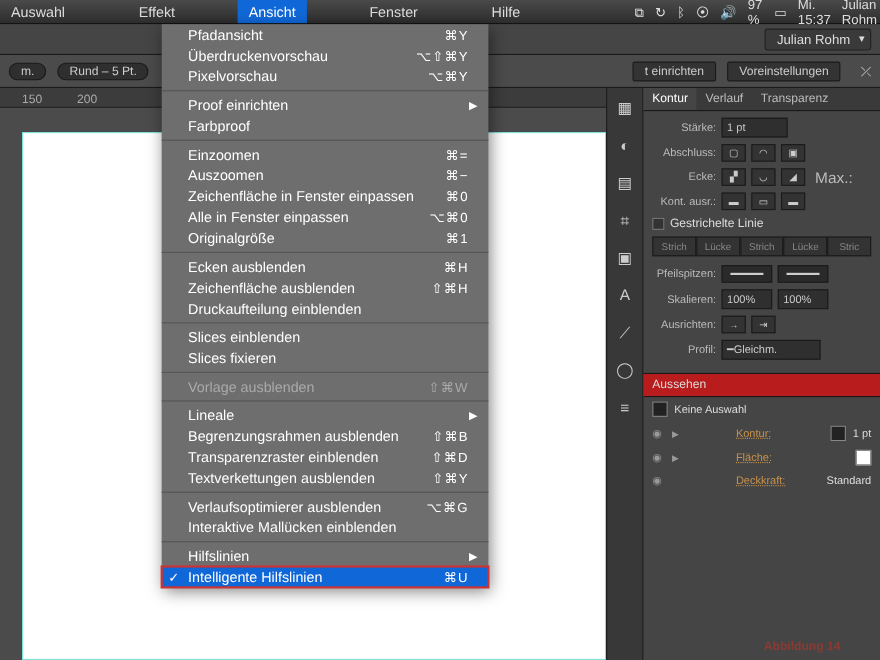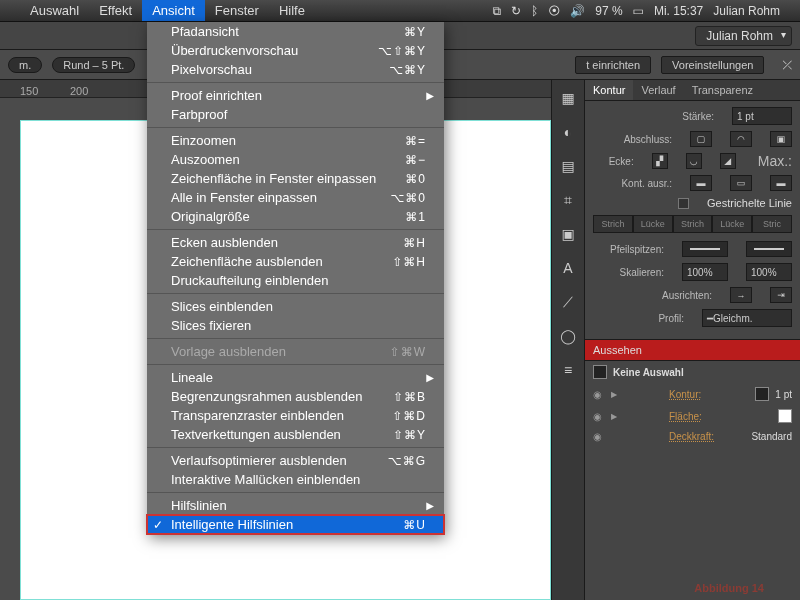--- a/index.html
+++ b/index.html
@@ -1,19 +1,19 @@
 <!DOCTYPE html>
 <html><head>
 <meta charset="utf-8">
 <style>
 * { margin: 0; padding: 0; box-sizing: border-box; font-family: "Helvetica Neue", Arial, sans-serif; }
 body { width: 800px; height: 600px; background: #323232; color: #ddd; font-size: 12px; overflow: hidden; position: relative; }
 
 
-.menubar { height: 22px; background: linear-gradient(#4a4a4a,#2d2d2d); display: flex; align-items: center; padding: 0 20px; border-bottom: 1px solid #111; }
+.menubar { height: 22px; background: linear-gradient(#4a4a4a,#2d2d2d); display: flex; align-items: center; padding: 0 0; border-bottom: 1px solid #111; gap: 47px; }
 .menubar .menu-item { padding: 0 10px; font-size: 13px; height: 100%; display: flex; align-items: center; }
 .menubar .menu-item.active { background: #1068d8; color: #fff; }
 .menubar .spacer { flex: 1; }
 .status { display: flex; align-items: center; gap: 10px; font-size: 12px; color: #ddd; }
 .status span { display: flex; align-items: center; }
 
 
 .dropdown { position: absolute; left: 147px; top: 22px; width: 297px; background: #6e6e6e; color: #fff; box-shadow: 2px 4px 14px rgba(0,0,0,.5); z-index: 50; }
 .dropdown .row { display: flex; align-items: center; height: 19px; padding: 0 18px 0 24px; font-size: 13px; position: relative; }
 .dropdown .row.sep { height: 0; border-top: 1px solid #555; margin: 3px 0; padding: 0; }
@@ -47,21 +47,21 @@
 
 .iconrail { width: 34px; background: #383838; border-left: 1px solid #1a1a1a; border-right: 1px solid #1a1a1a; display: flex; flex-direction: column; align-items: center; padding-top: 8px; gap: 14px; }
 .iconrail .ic { width: 20px; height: 20px; display: flex; align-items: center; justify-content: center; color: #ccc; font-size: 14px; }
 
 
 .panels { width: 215px; background: #454545; display: flex; flex-direction: column; font-size: 11px; }
 .panel-tabs { display: flex; background: #3a3a3a; border-bottom: 1px solid #1a1a1a; align-items: flex-end; }
 .panel-tabs .tab { padding: 4px 8px; color: #bbb; font-size: 11px; }
 .panel-tabs .tab.active { background: #454545; color: #fff; }
 .panel-body { padding: 6px 8px; border-bottom: 1px solid #1a1a1a; }
-.prow { display: flex; align-items: center; margin-bottom: 6px; gap: 18px; justify-content: flex-end; }
+.prow { display: flex; align-items: center; margin-bottom: 6px; gap: 5px; }
 .prow .lbl { width: 58px; text-align: right; color: #bbb; font-size: 10px; }
 .smallbtn { width: 22px; height: 16px; background: #333; border: 1px solid #1a1a1a; display:inline-flex; align-items:center; justify-content:center; font-size:9px; color:#ccc;}
 .field { height: 18px; background: #2f2f2f; border: 1px solid #1a1a1a; color: #ccc; padding: 0 4px; font-size: 10px; display: flex; align-items: center; }
 .chk { width: 11px; height: 11px; border: 1px solid #777; background: #333; display: inline-block; }
 
 .dashes { display: flex; gap: 0; margin-top: 4px; }
 .dashes .d { flex: 1; height: 18px; background: #333; border: 1px solid #1a1a1a; text-align: center; font-size: 9px; color: #888; line-height: 17px; }
 
 .arrowbox { width: 46px; height: 16px; background: #2a2a2a; border: 1px solid #1a1a1a; display: flex; align-items: center; justify-content: center; }
 .arrowbox .line { width: 30px; height: 2px; background: #ccc; }
@@ -300,21 +300,21 @@
       </div>
       <div class="prow">
         <div class="lbl">Profil:</div>
         <div class="field" style="width:90px">━ <span>Gleichm.</span></div>
       </div>
     </div>
 
     <div class="panel-title">Aussehen</div>
     <div class="appearance-row">
       <div class="swatch dark"></div>
-      <div style="color:#ddd;font-weight:bold">Keine Auswahl</div>
+      <div style="color:#ddd;font-weight:normal">Keine Auswahl</div>
     </div>
     <div class="appearance-row">
       <span class="eye">◉</span>
       <span class="tri">▶</span>
       <span class="text">Kontur:</span>
       <div class="swatch dark"></div>
       <span>1 pt</span>
     </div>
     <div class="appearance-row">
       <span class="eye">◉</span>

